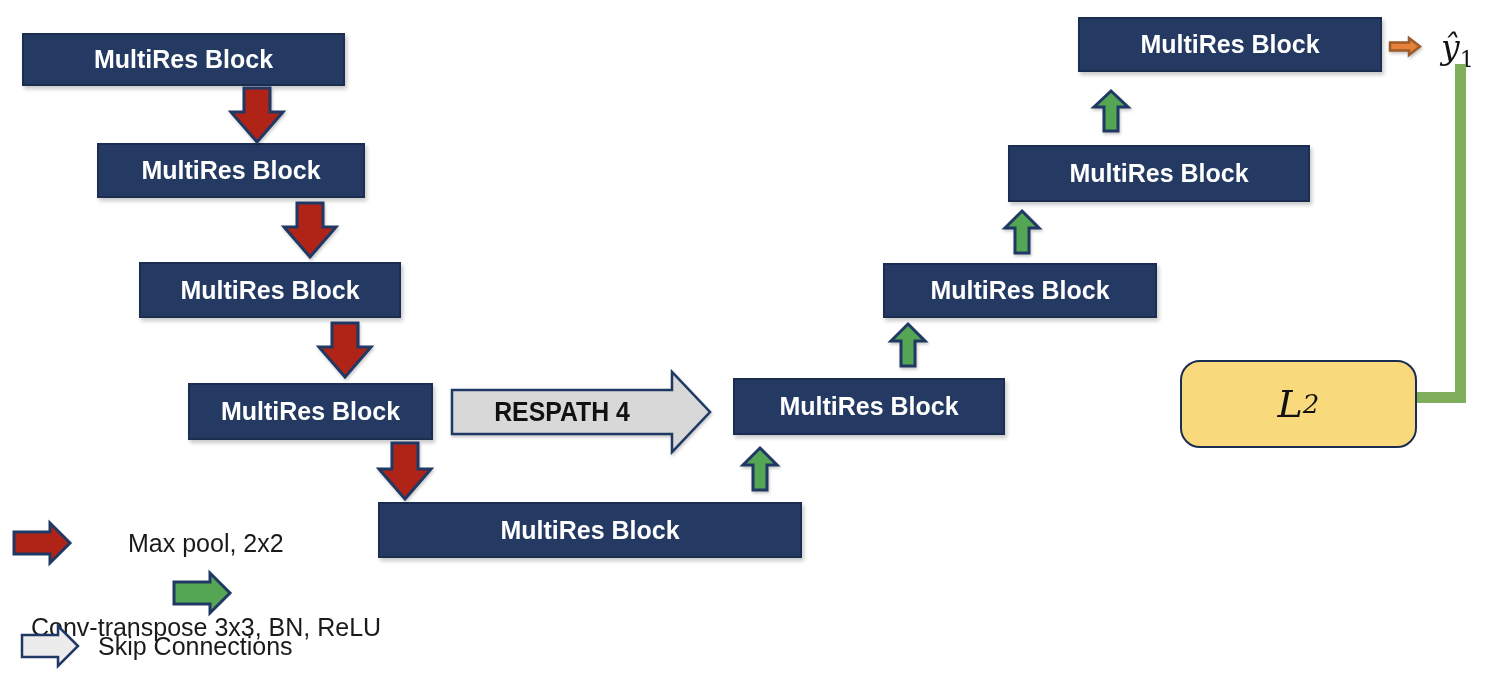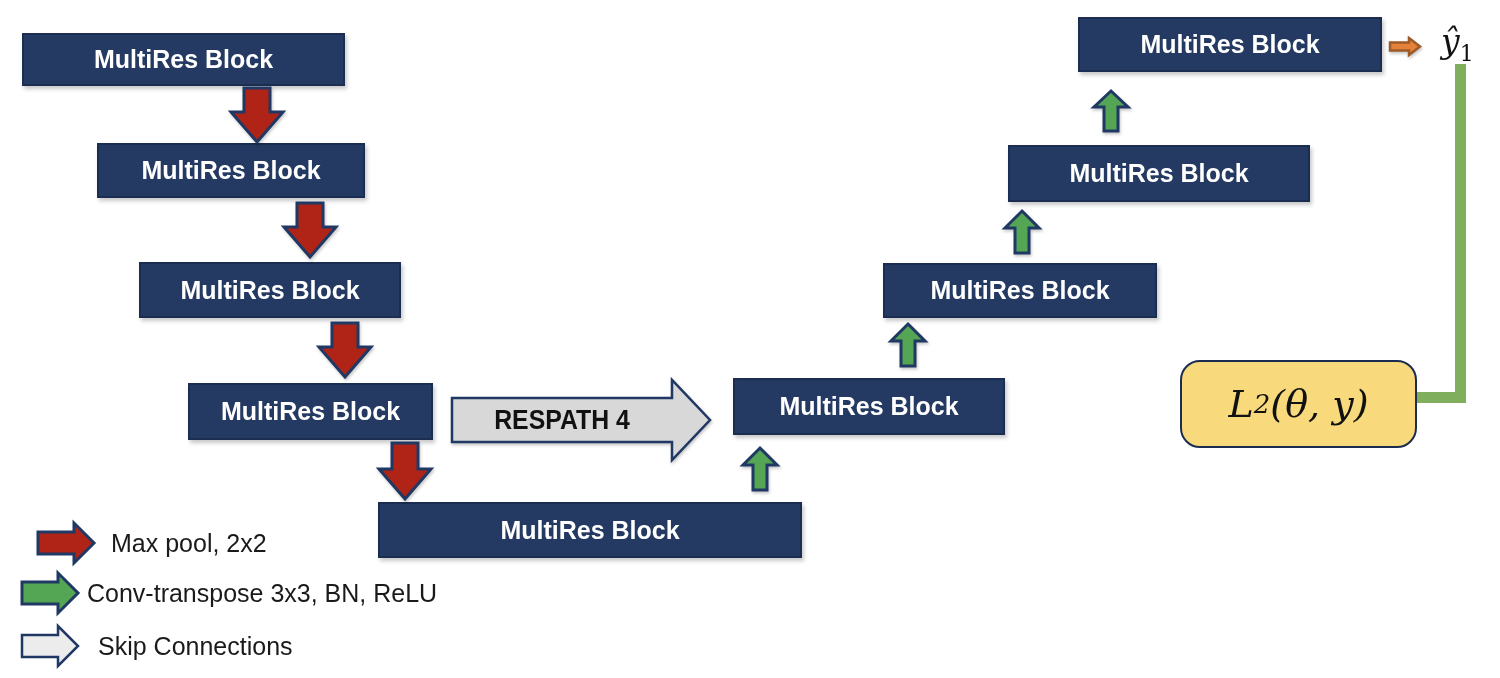--- a/index.html
+++ b/index.html
@@ -112,51 +112,50 @@
   <svg class="arrow arrow-green" style="left:1005px;top:211px;" width="34" height="42" viewBox="0 0 34 42">
     <polygon points="17,0 34,17 24,17 24,42 10,42 10,17 0,17"></polygon>
   </svg>
   <svg class="arrow arrow-green" style="left:1094px;top:91px;" width="34" height="40" viewBox="0 0 34 40">
     <polygon points="17,0 34,16 24,16 24,40 10,40 10,16 0,16"></polygon>
   </svg>
 
 
 
 
-  <div class="respath" style="left:452px;top:380px;width:258px;height:80px;">
+  <div class="respath" style="left:452px;top:372px;width:258px;height:80px;">
     <svg class="arrow arrow-gray" style="left:0;top:0;" width="258" height="80" viewBox="0 0 258 80">
       <polygon points="0,18 220,18 220,0 258,40 220,80 220,62 0,62"></polygon>
     </svg>
     <span class="rp-label" style="width:220px;line-height:80px;">RESPATH 4</span>
   </div>
 
   <svg class="arrow arrow-orange" style="left:1390px;top:38px;" width="30" height="17" viewBox="0 0 30 17">
     <polygon points="0,4.5 19,4.5 19,0 30,8.5 19,17 19,12.5 0,12.5"></polygon>
   </svg>
-  <div class="yhat math" style="left:1441px;top:22px;">
+  <div class="yhat math" style="left:1441px;top:28px;">
     <span>ŷ</span><sub>1</sub>
   </div>
 
   <div class="connector" style="left:1455px;top:64px;width:11px;height:339px;"></div>
   <div class="connector" style="left:1417px;top:392px;width:49px;height:11px;"></div>
 
   <div class="loss-box math" style="left:1180px;top:360px;width:237px;height:88px;">
     <span>L</span>
       <sub>2</sub>
-      <span>(θ, y)</span>
   </div>
 
-  <div class="legend-row" style="left:38px;top:523px;height:40px;">
+  <div class="legend-row" style="left:14px;top:523px;height:40px;gap:41px;">
     <svg class="arrow-red" style="position:relative;" width="56" height="40" viewBox="0 0 56 40">
       <polygon points="0,9 36,9 36,0 56,20 36,40 36,31 0,31"></polygon>
     </svg>
     <span class="legend-label" style="margin-left:17px;">Max pool, 2x2</span>
   </div>
 
-  <div class="legend-row" style="left:22px;top:573px;height:40px;">
+  <div class="legend-row" style="left:22px;top:573px;height:40px;flex-direction:column;">
     <svg class="arrow-green" style="position:relative;" width="56" height="40" viewBox="0 0 56 40">
       <polygon points="0,9 36,9 36,0 56,20 36,40 36,31 0,31"></polygon>
     </svg>
     <span class="legend-label" style="margin-left:9px;">Conv-transpose 3x3, BN, ReLU</span>
   </div>
 
   <div class="legend-row" style="left:22px;top:626px;height:40px;">
     <svg class="arrow-lgray" style="position:relative;" width="56" height="40" viewBox="0 0 56 40">
       <polygon points="0,9 36,9 36,0 56,20 36,40 36,31 0,31"></polygon>
     </svg>

